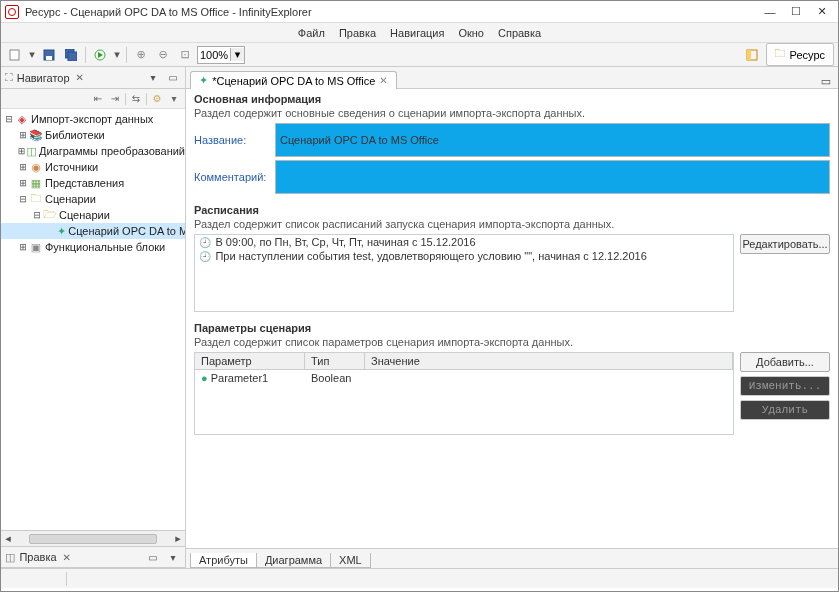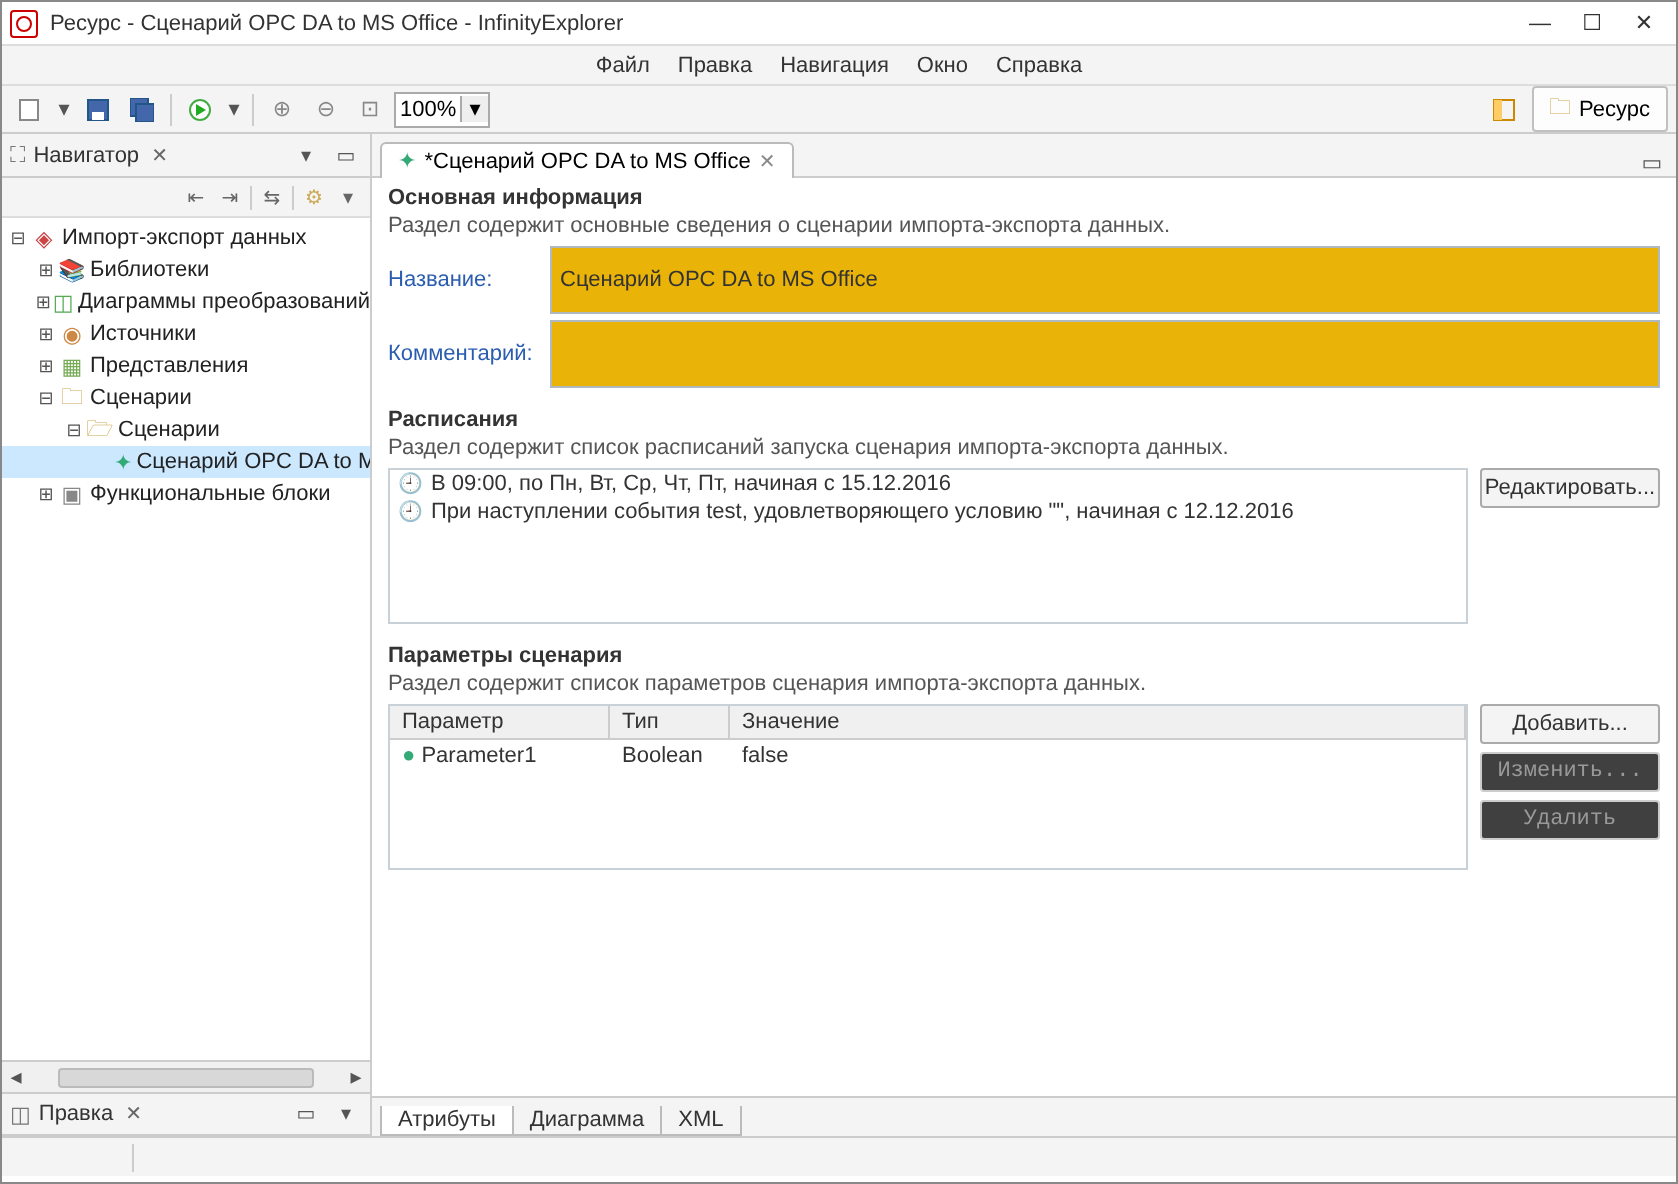--- a/index.html
+++ b/index.html
@@ -45,21 +45,21 @@
 .editor-tabs { height: 22px; background: #f4f4f4; border-bottom: 1px solid #ccc; display: flex; align-items: flex-end; padding: 0 4px; }
 .ed-tab { display: flex; align-items: center; gap: 4px; padding: 2px 8px; border: 1px solid #bbb; border-bottom: none; border-radius: 3px 3px 0 0; background: #fff; margin-bottom: -1px; }
 .ed-tab .icon { color: #3a7; }
 .editor-tabs .spacer { flex: 1; }
 .form-area { flex: 1; padding: 4px 8px; overflow: auto; background: #fff; }
 .section { margin-bottom: 10px; }
 .section-title { font-weight: bold; color: #333; margin-bottom: 2px; }
 .section-desc { color: #555; margin-bottom: 4px; }
 .field-row { display: flex; align-items: center; margin-bottom: 3px; gap: 6px; }
 .field-label { width: 75px; color: #2a5db0; }
-.field-input { flex: 1; height: 20px; border: 1px solid #b0b8c0; padding: 16px 4px; background: #eab308; color: #333; }
+.field-input { flex: 1; height: 20px; border: 1px solid #b0b8c0; padding: 16px 4px; background: #0ea5e9; color: #333; }
 .sched-row { display: flex; align-items: flex-start; gap: 6px; }
 .sched-list { flex: 1; height: 78px; border: 1px solid #c8d0d8; background: #fff; overflow: hidden; }
 .sched-item { display: flex; align-items: center; padding: 1px 4px; gap: 4px; color: #333; }
 .sched-item .clock { color: #58d; font-size: 10px; }
 .side-btn { width: 90px; height: 20px; border: 1px solid #aaa; background: #f4f4f4; text-align: center; line-height: 18px; color: #333; border-radius: 2px; }
 .side-btn.disabled { color: #999; border-color: #ccc; background: #404040; font-family: Liberation Mono, monospace; }
 .params-row { display: flex; align-items: flex-start; gap: 6px; }
 .params-table { flex: 1; border: 1px solid #c8d0d8; background: #fff; }
 .pt-head { display: flex; background: #f0f0f0; border-bottom: 1px solid #ccc; }
 .pt-head div { padding: 2px 6px; border-right: 1px solid #ccc; color: #333; }
@@ -280,21 +280,20 @@
           <div class="params-table">
             <div class="pt-head">
               <div class="col-param">Параметр</div>
               <div class="col-type">Тип</div>
               <div class="col-value">Значение</div>
             </div>
             <div class="pt-body">
               <div class="pt-row">
                 <div class="col-param"><span style="color:#3a7">●</span> <span>Parameter1</span></div>
                 <div class="col-type">Boolean</div>
-                <div class="col-value">false</div>
               </div>
             </div>
           </div>
           <div class="side-btns">
             <div class="side-btn">Добавить...</div>
             <div class="side-btn disabled">Изменить...</div>
             <div class="side-btn disabled">Удалить</div>
           </div>
         </div>
       </div>

